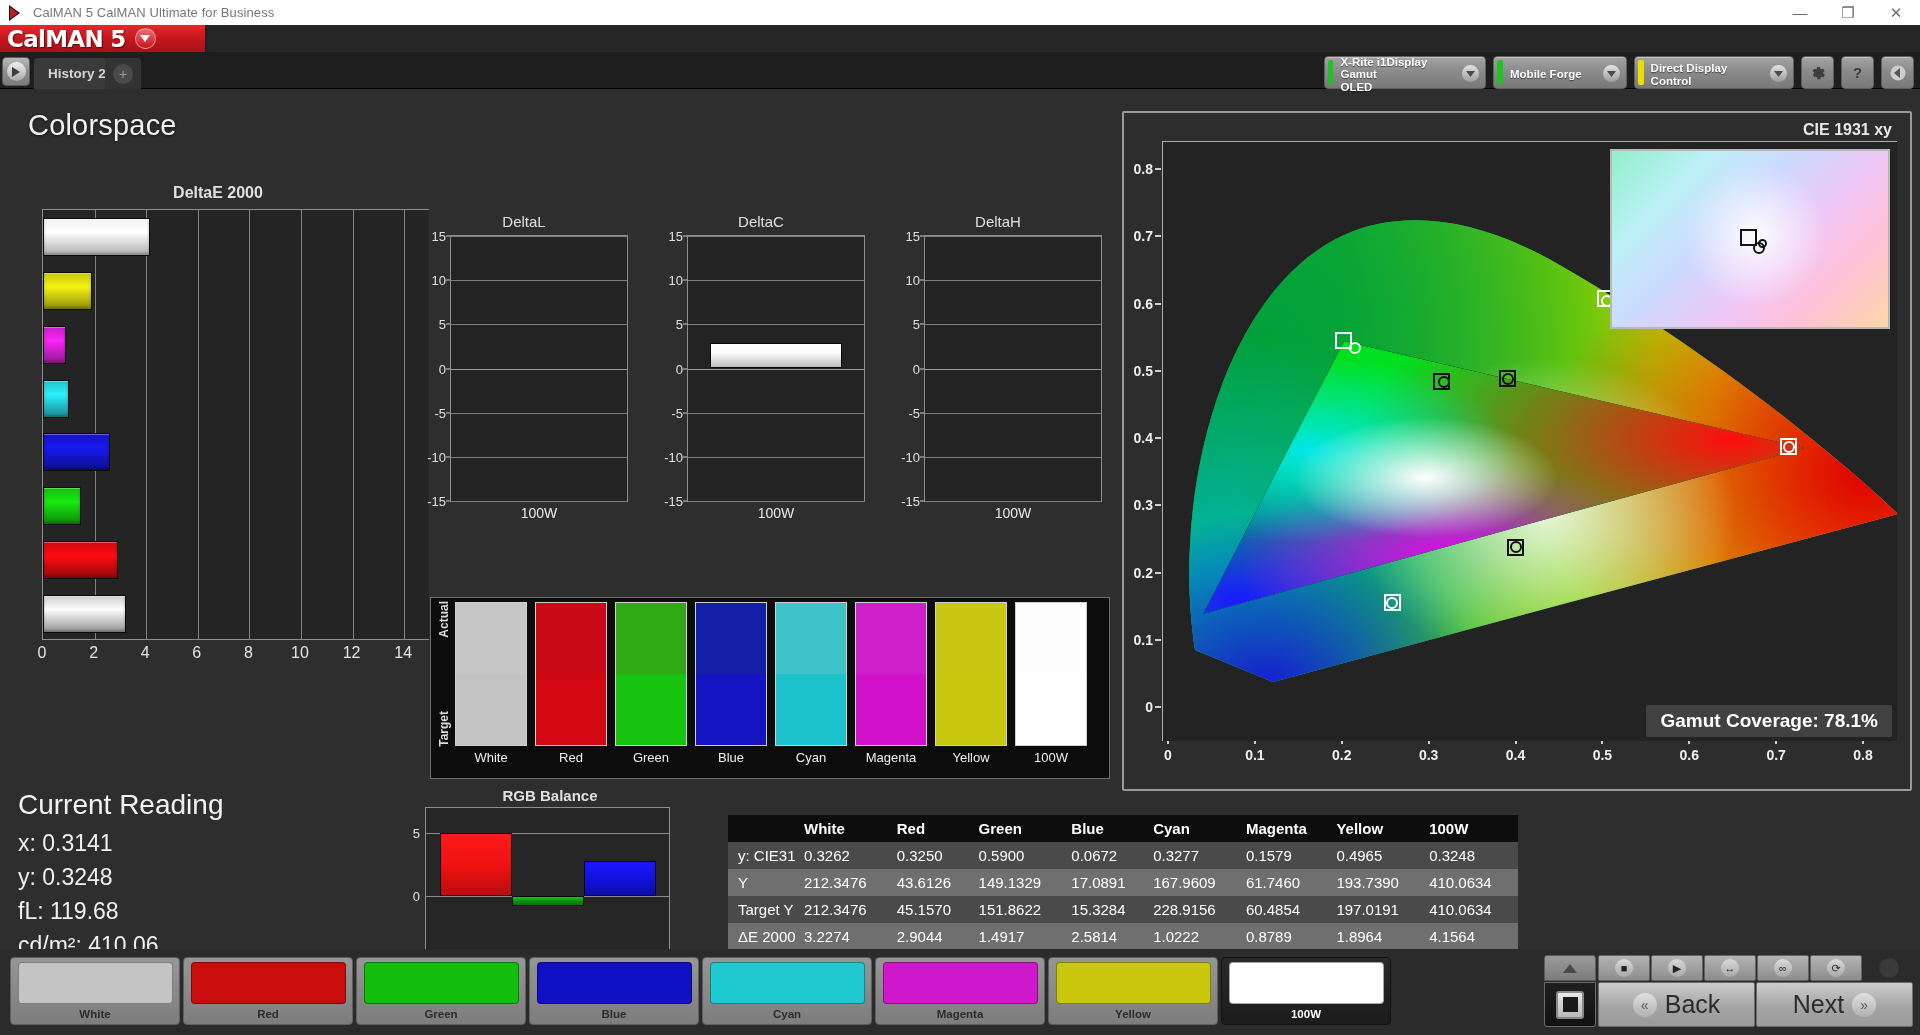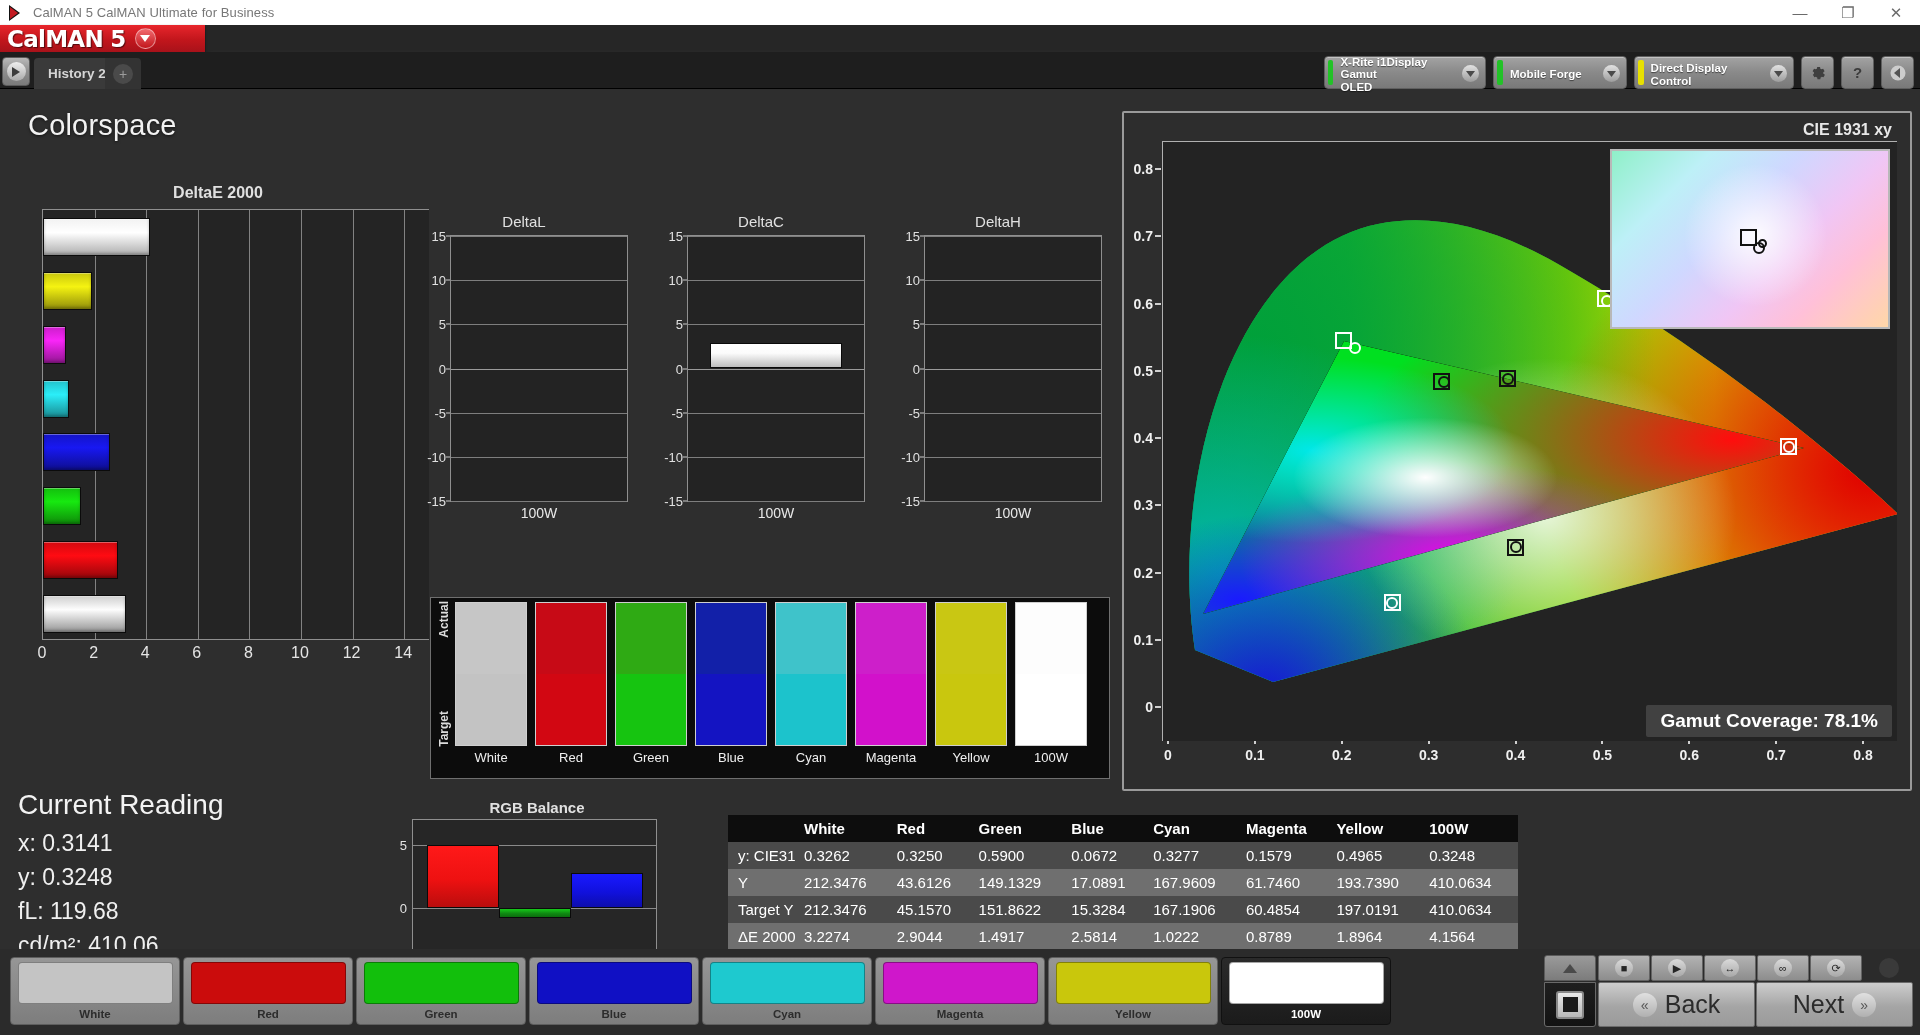--- a/index.html
+++ b/index.html
@@ -285,21 +285,21 @@
     border: 2.5px solid #fff; background: transparent;
   }
   .marker.dark .sq, .marker.dark .ci { border-color: #111; }
 
   
   .cur { position: absolute; left: 18px; top: 700px; width: 360px; }
   .cur h2 { font-size: 28px; color: #f3f3f3; font-weight: normal; margin-bottom: 9px; }
   .cur .line { font-size: 23px; color: #f0f0f0; margin-bottom: 7px; }
 
   
-  .rgbb { position: absolute; left: 377px; top: 698px; width: 320px; height: 190px; margin-top: 12px; }
+  .rgbb { position: absolute; left: 390px; top: 698px; width: 320px; height: 190px; }
   .rgbb .t {
     position: absolute; left: 0; top: 0; width: 100%; text-align: center;
     color: #e0e0e0; font-size: 15px; font-weight: bold;
   }
   .rgbb-plot {
     position: absolute; left: 35px; top: 20px; width: 245px; height: 152px;
     background: #262626; border: 1px solid #8f8f8f;
   }
   .rgbb-plot .h { position: absolute; left: 0; right: 0; height: 1px; background: #8a8a8a; }
   .rgbb-ticks { position: absolute; left: 0; top: 20px; width: 35px; height: 152px; }
@@ -927,21 +927,21 @@
             <td>61.7460</td>
             <td>193.7390</td>
             <td>410.0634</td>
           </tr>
           <tr>
             <td class="rh">Target Y</td>
             <td>212.3476</td>
             <td>45.1570</td>
             <td>151.8622</td>
             <td>15.3284</td>
-            <td>167.1906</td>
+            <td>228.9156</td>
             <td>60.4854</td>
             <td>197.0191</td>
             <td>410.0634</td>
           </tr>
           <tr>
             <td class="rh">ΔE 2000</td>
             <td>3.2274</td>
             <td>2.9044</td>
             <td>1.4917</td>
             <td>2.5814</td>

